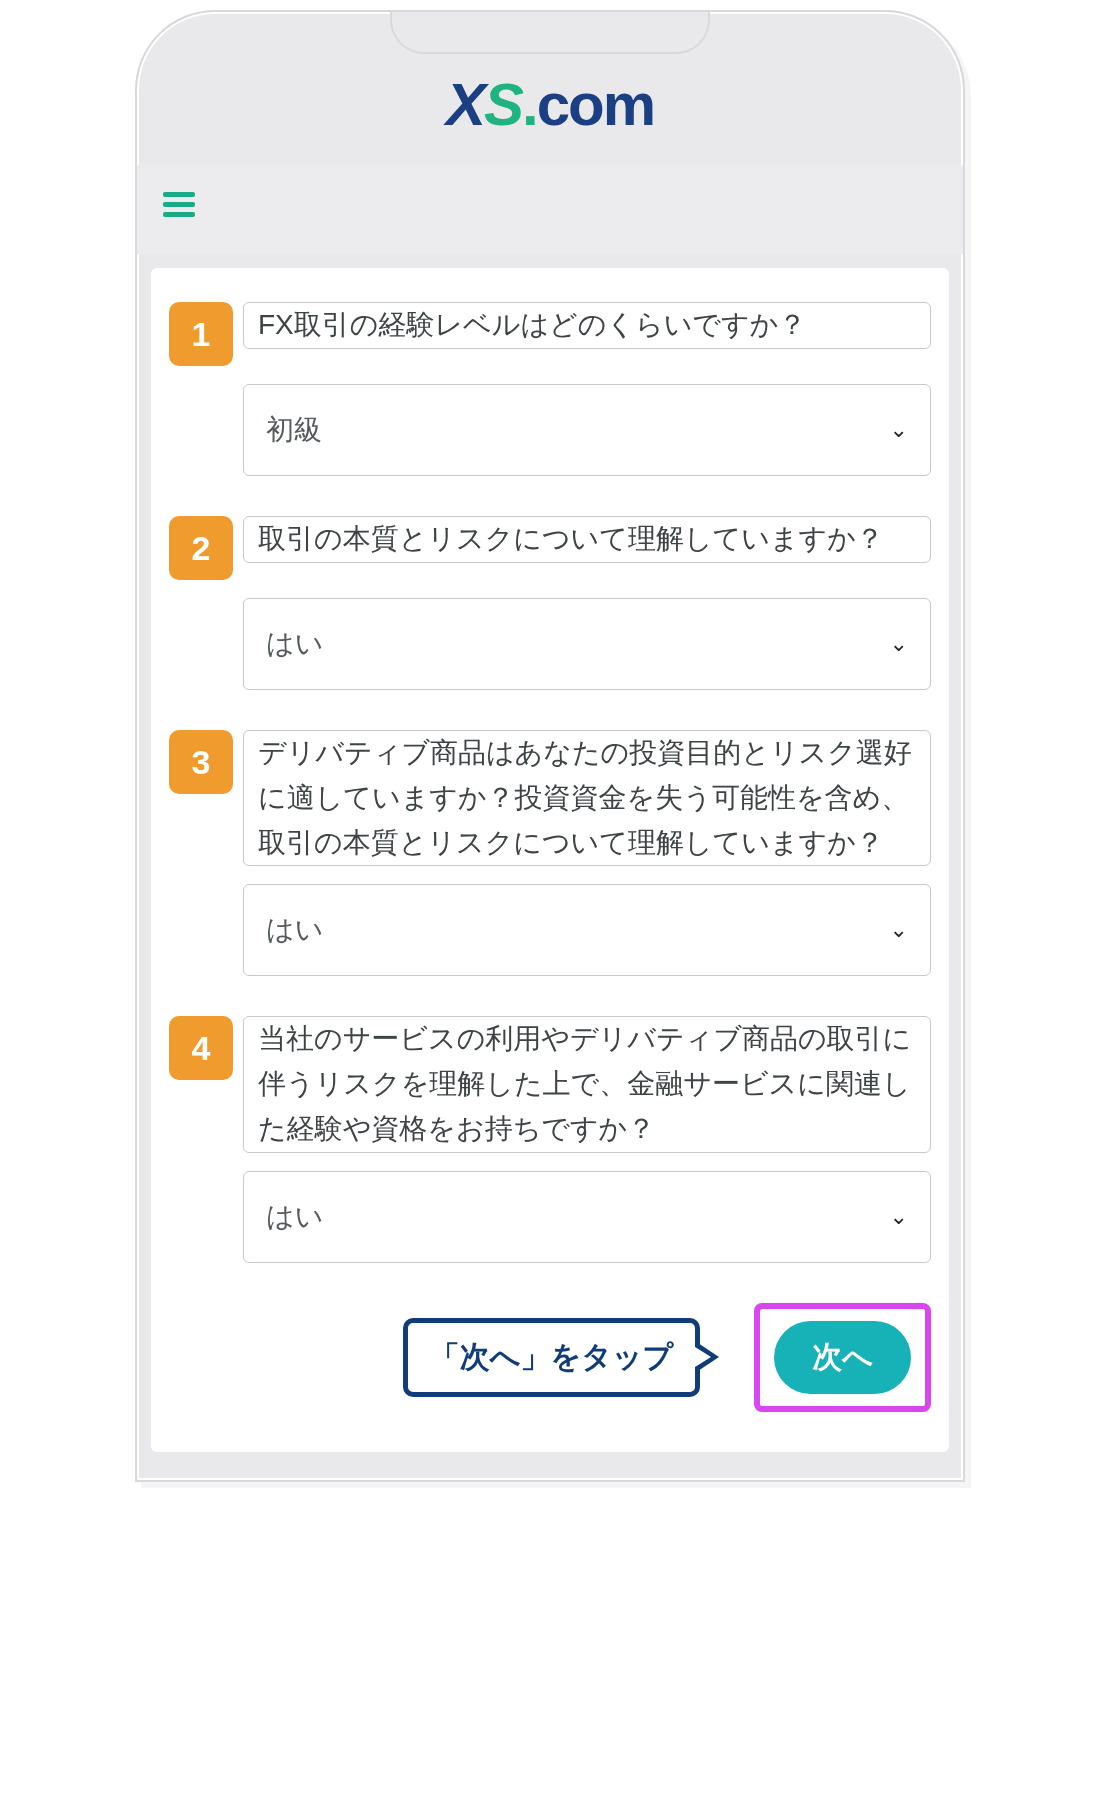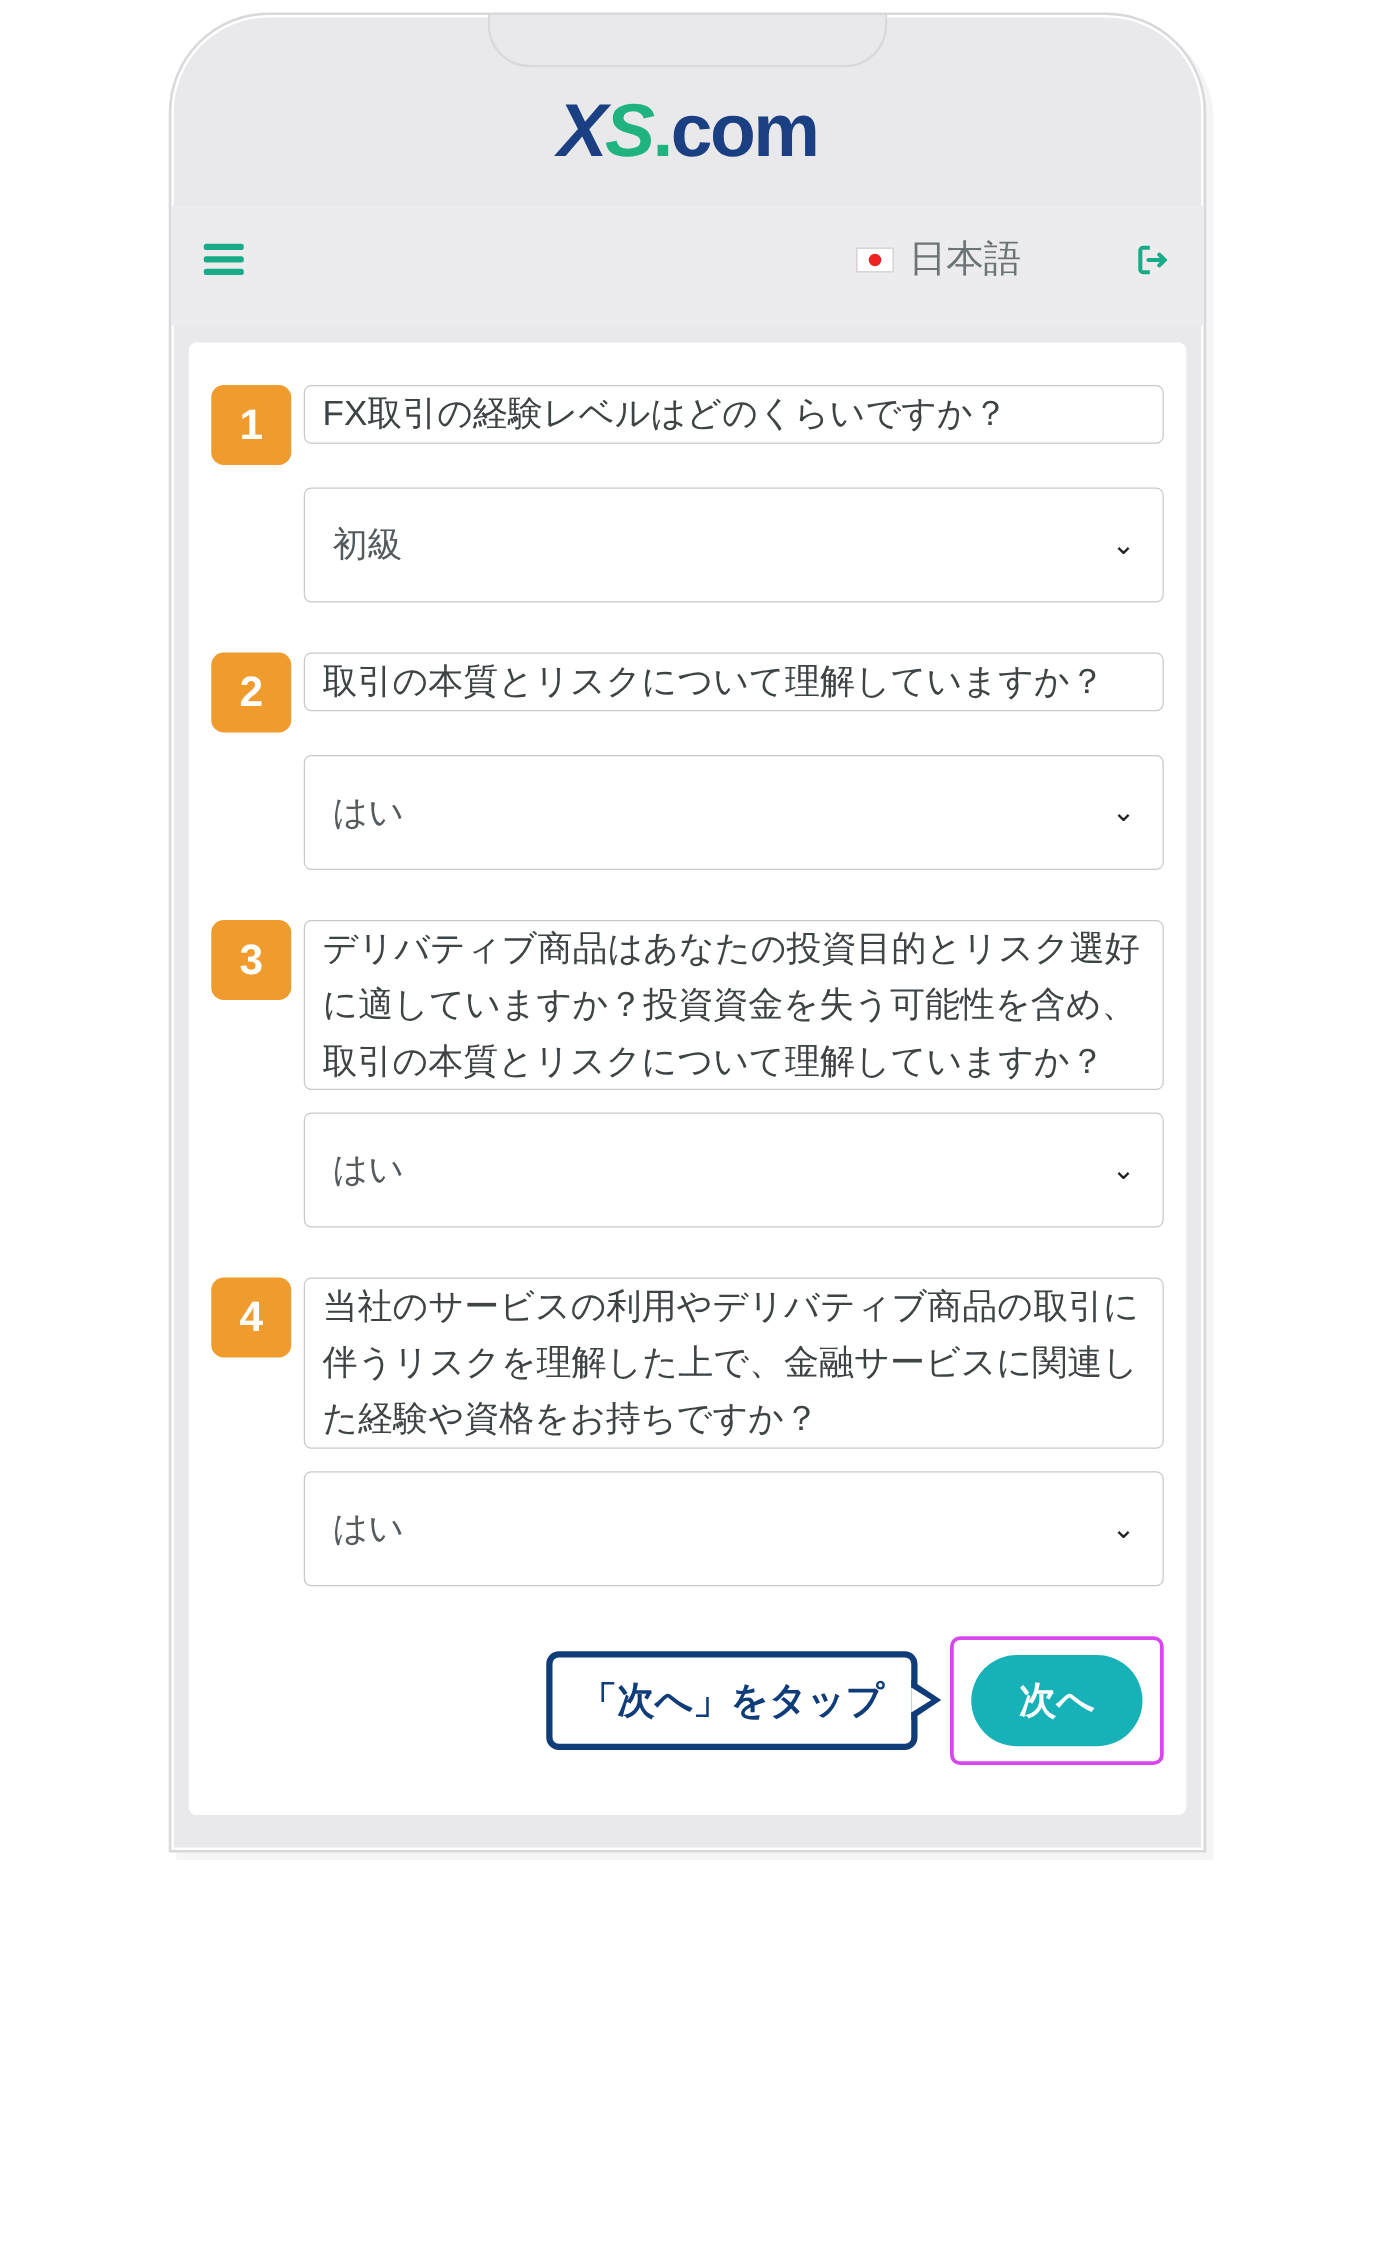--- a/index.html
+++ b/index.html
@@ -74,22 +74,23 @@
   .chev{font-size:22px;color:#222;}
 
   .qgroup:last-of-type .select{margin-bottom:26px;}
 
   
   .footer-row{
     display:flex;justify-content:flex-end;align-items:center;gap:26px;
     position:relative;
   }
   .next-wrap{
-    border:3px solid #d946ef;border-radius:8px;
+    border:6px solid #d946ef;border-radius:8px;
     padding:12px 14px;
+    margin-left:28px;
   }
   .next-btn{
     background:#17b1b8;color:#fff;font-size:30px;font-weight:600;
     border:none;border-radius:40px;padding:16px 38px;cursor:pointer;
   }
 
   .callout{
     border:5px solid #103d7a;border-radius:10px;
     background:#fff;color:#103d7a;font-size:30px;font-weight:700;
     padding:14px 22px;position:relative;
@@ -115,32 +116,20 @@
     <div class="logo">
       <span class="xsX">X</span><span class="xsS">S</span><span class="dot">.</span><span class="com">com</span>
     </div>
   </div>
 
   <div class="topbar">
     <div class="hamburger">
       <div></div>
         <div></div>
         <div></div>
-    </div>
-    <div style="display:flex;align-items:center;gap:90px;">
-      <div class="lang">
-        <span class="flag"></span>
-        <span>日本語</span>
-      </div>
-      <span class="logout">
-        <svg width="30" height="26" viewBox="0 0 24 24" fill="none">
-            <path d="M10 3H5a2 2 0 0 0-2 2v14a2 2 0 0 0 2 2h5" stroke="#17ab87" stroke-width="3"></path>
-            <path d="M17 16l4-4-4-4M21 12H9" stroke="#17ab87" stroke-width="3" stroke-linecap="round"></path>
-          </svg>
-      </span>
     </div>
   </div>
 
   <div class="card">
 
     <div class="qgroup">
       <div class="qrow">
         <div class="qnum">1</div>
         <div class="qtext">FX取引の経験レベルはどのくらいですか？</div>
       </div>

